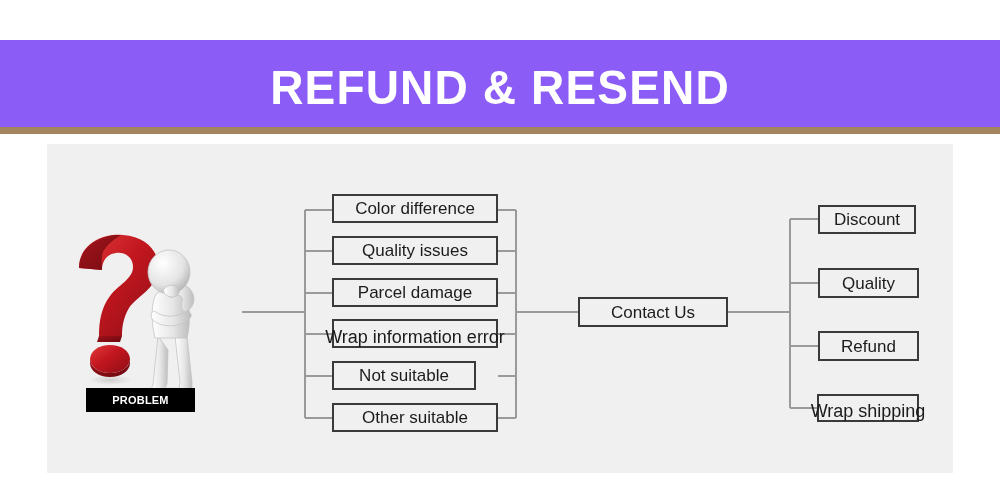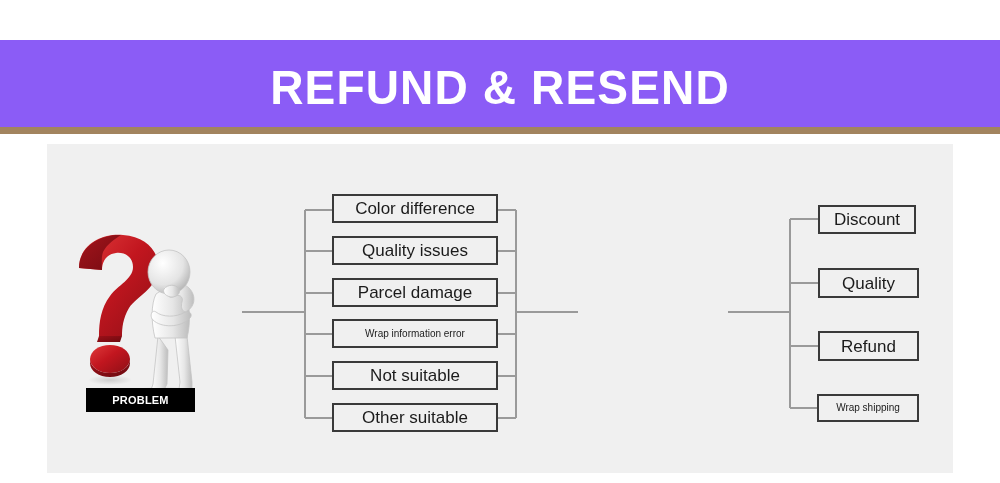--- a/index.html
+++ b/index.html
@@ -115,28 +115,28 @@
     display: flex;
     align-items: center;
     justify-content: center;
     font-family: "Liberation Sans", sans-serif;
     color: #1b1b1b;
     line-height: 1;
     white-space: nowrap;
     user-select: none;
   }
   .node.lg  { font-size: 17px; }
-  .node.sm  { font-size: 10px; }
+  .node.sm  { font-size: 18px; align-items: flex-end; }
 
   
   .n-p0 { left: 332px; top: 194px; width: 166px; height: 29px; }
   .n-p1 { left: 332px; top: 236px; width: 166px; height: 29px; }
   .n-p2 { left: 332px; top: 278px; width: 166px; height: 29px; }
   .n-p3 { left: 332px; top: 319px; width: 166px; height: 29px; }
-  .n-p4 { left: 332px; top: 361px; width: 166px; height: 29px; }
+  .n-p4 { left: 332px; top: 361px; width: 144px; height: 29px; }
   .n-p5 { left: 332px; top: 403px; width: 166px; height: 29px; }
 
   
   .n-contact { left: 578px; top: 297px; width: 150px; height: 30px; font-size: 17px; }
 
   
   .n-s0 { left: 818px; top: 205px; width: 98px; height: 29px; }
   .n-s1 { left: 818px; top: 268px; width: 101px; height: 30px; }
   .n-s2 { left: 818px; top: 331px; width: 101px; height: 30px; }
   .n-s3 { left: 817px; top: 394px; width: 102px; height: 28px; }
@@ -267,20 +267,23 @@
   <div class="node sm n-p3">
     <span>Wrap information error</span>
   </div>
   <div class="node lg n-p4">
     <span>Not suitable</span>
   </div>
   <div class="node lg n-p5">
     <span>Other suitable</span>
   </div>
 
+  <div class="node n-contact">
+    <span>Contact Us</span>
+  </div>
 
   <div class="node lg n-s0">
     <span>Discount</span>
   </div>
   <div class="node lg n-s1">
     <span>Quality</span>
   </div>
   <div class="node lg n-s2">
     <span>Refund</span>
   </div>

